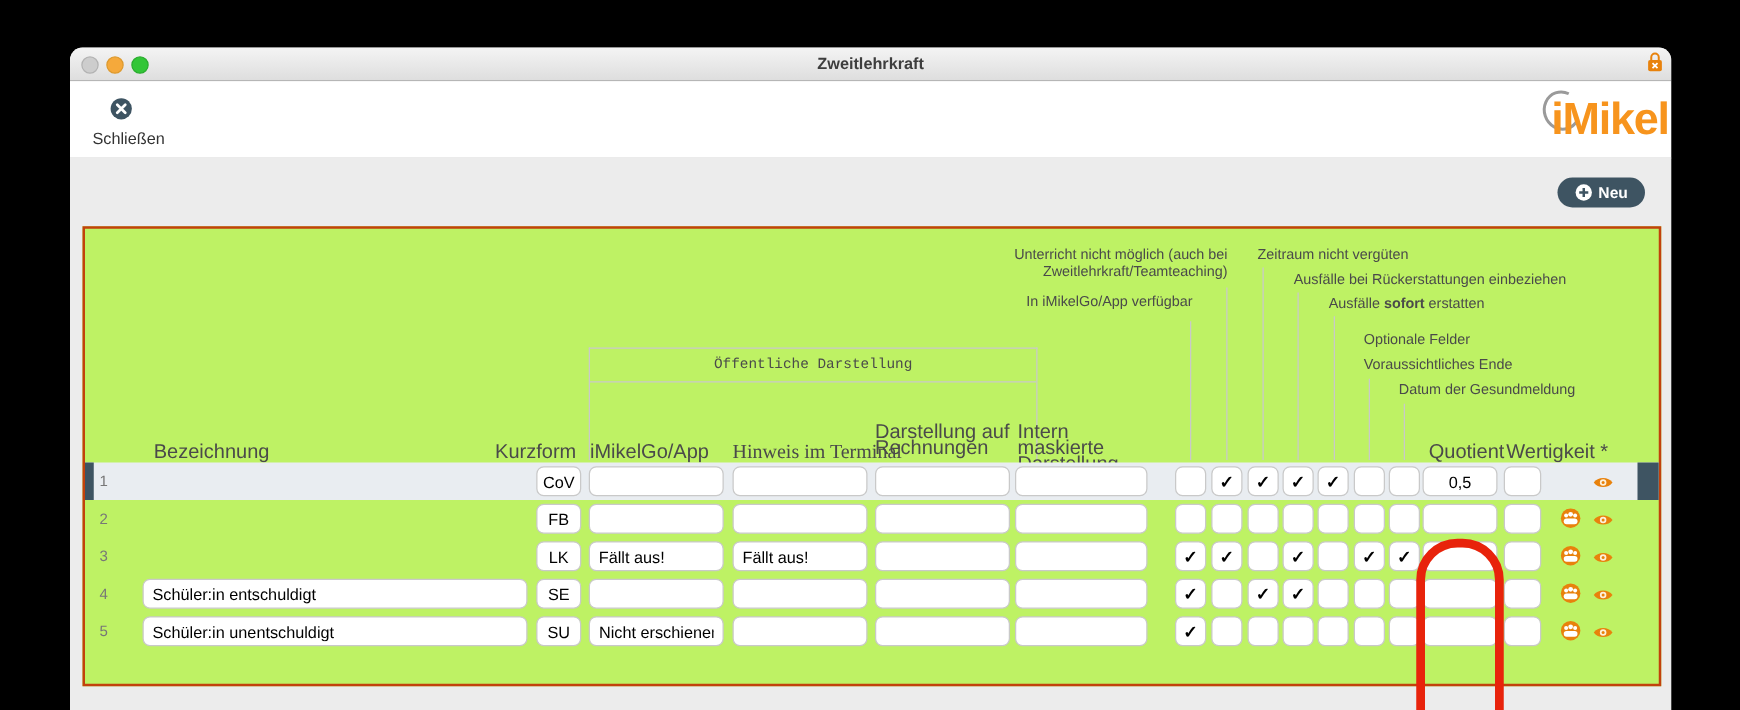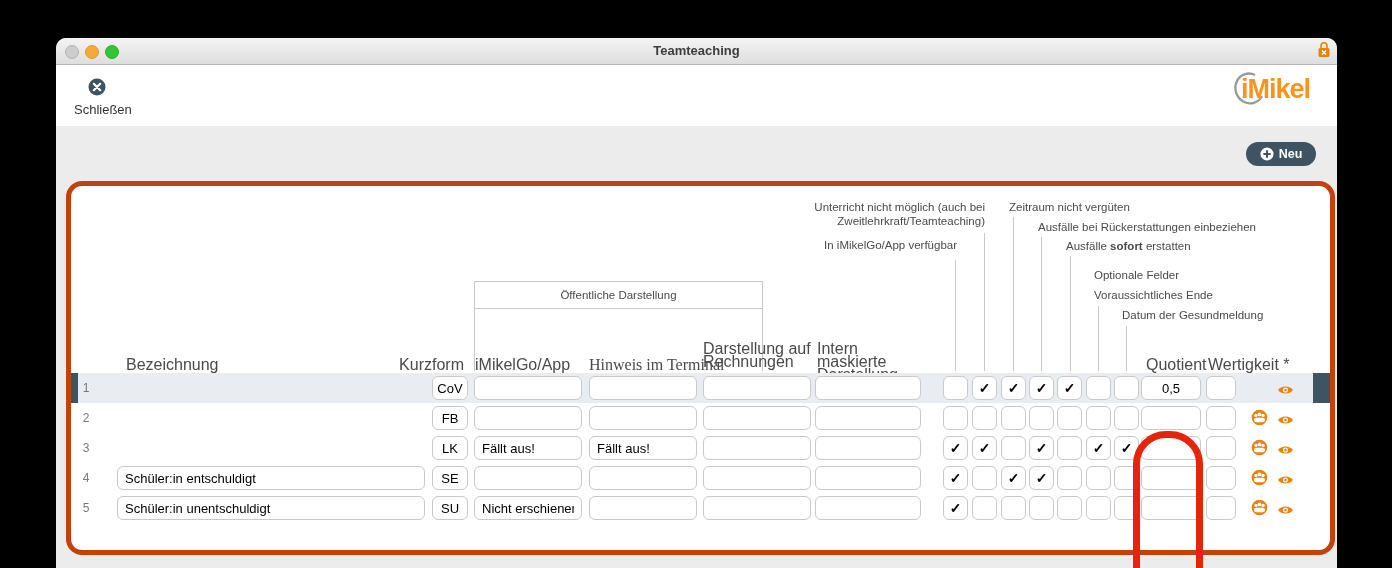--- a/index.html
+++ b/index.html
@@ -11,33 +11,33 @@
   .tl{position:absolute;top:7px;width:12px;height:12px;border-radius:50%;}
   .tl.close{left:9px;background:#cdcdcd;border:1px solid #b3b3b3;}
   .tl.min{left:29px;background:#f5a93b;border:1px solid #dd9a2f;}
   .tl.max{left:49px;background:#32c637;border:1px solid #2aad2f;}
   .lock{position:absolute;right:6px;top:3px;width:14px;height:18px;}
   
   .toolbar{position:absolute;left:0;top:27px;width:100%;height:61px;background:#ffffff;border-bottom:1px solid #d6d6d6;}
   .close-btn{position:absolute;left:18px;top:13px;width:46px;text-align:center;cursor:default;}
   .close-btn .lbl{display:block;margin-top:2px;font-size:13px;color:#333;}
   .logo{position:absolute;right:22px;top:4px;width:86px;height:42px;}
-  .logo .txt{position:absolute;left:12px;top:5px;font-size:27px;font-weight:bold;color:#f7941d;letter-spacing:-1px;}
+  .logo .txt{position:absolute;left:12px;top:5px;font-size:36px;font-weight:bold;color:#f7941d;letter-spacing:-1px;}
   .logo svg{position:absolute;left:0;top:0;}
   
   .content{position:absolute;left:0;top:88px;width:100%;height:442px;background:#ececec;}
   .neu-btn{position:absolute;left:1190px;top:16px;width:70px;height:24px;background:#3e5462;border-radius:13px;color:#fff;font-size:12.5px;font-weight:bold;display:flex;align-items:center;justify-content:center;gap:5px;}
   
-  .panel{position:absolute;left:10px;top:55px;width:1259px;height:364px;background:#ffffff;border:5px solid #c2410c;border-radius:16px;}
+  .panel{position:absolute;left:10px;top:55px;width:1259px;height:364px;background:#bef264;border:2px solid #c2410c;border-radius:0;}
   .hline,.vline{position:absolute;background:#c9c9c9;}
   .vline{width:1px;}
   .flag-label{position:absolute;font-size:11.5px;color:#4a4a4a;white-space:nowrap;}
   .flag-label.wrap{white-space:normal;line-height:14px;}
   .flag-label.right-al{text-align:right;}
-  .group-box{position:absolute;left:403px;top:95px;width:289px;height:90px;border:1px solid #c9c9c9;border-bottom:none;box-sizing:border-box;}
+  .group-box{position:absolute;left:403px;top:95px;width:359px;height:90px;border:1px solid #c9c9c9;border-bottom:none;box-sizing:border-box;font-family:Liberation Mono, monospace;}
   .group-box .glabel{height:26px;line-height:26px;text-align:center;font-size:11.5px;color:#4a4a4a;border-bottom:1px solid #c9c9c9;}
   .colhead{position:absolute;font-size:16px;color:#4a4a4a;white-space:nowrap;}
   .colhead.two{white-space:normal;line-height:13px;width:110px;}
   
   .row{position:absolute;left:0;width:1259px;height:30px;}
   .row.sel{background:#e9edf1;}
   .row.sel .bar{position:absolute;top:0;height:30px;background:#3e5462;}
   .bar.l{left:0;width:7px;} .bar.r{left:1242px;width:17px;}
   .nr{position:absolute;left:0;top:8px;width:30px;text-align:center;font-size:12px;color:#777;}
   .field{position:absolute;top:3px;height:24px;box-sizing:border-box;background:#fff;border:1px solid #c9c9c9;border-radius:6px;font-family:"Liberation Sans",sans-serif;font-size:13px;color:#000;padding:0 7px;outline:none;}
@@ -60,21 +60,21 @@
 </head>
 <body>
 
 <div class="canvas">
   <div class="window">
 
     <div class="titlebar">
       <span class="tl close"></span>
       <span class="tl min"></span>
       <span class="tl max"></span>
-      <div class="title">Teamteaching</div>
+      <div class="title">Zweitlehrkraft</div>
       <span class="lock">
         <svg width="14" height="18" viewBox="0 0 14 18">
           <path d="M4 8 V4.8 a3 3 0 0 1 6 0 V8" fill="none" stroke="#e8820c" stroke-width="1.6"></path>
           <rect x="1.5" y="7" width="11" height="9" rx="1.6" fill="#e8820c"></rect>
           <path d="M5 9.5 l4 4 M9 9.5 l-4 4" stroke="#fff" stroke-width="1.4"></path>
         </svg>
       </span>
     </div>
 
     <div class="toolbar">

